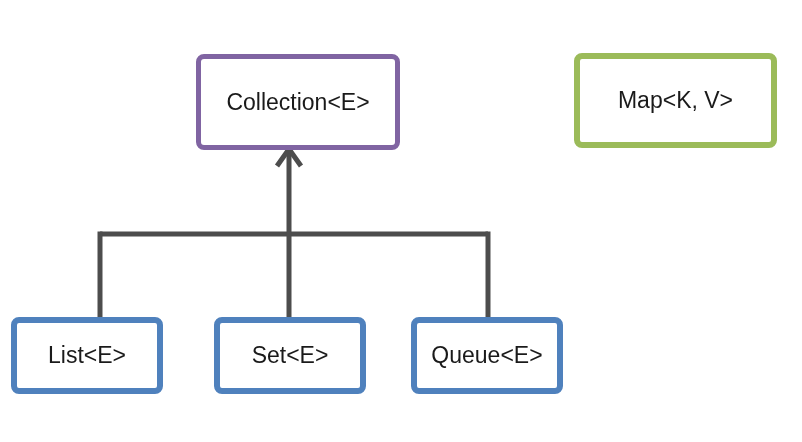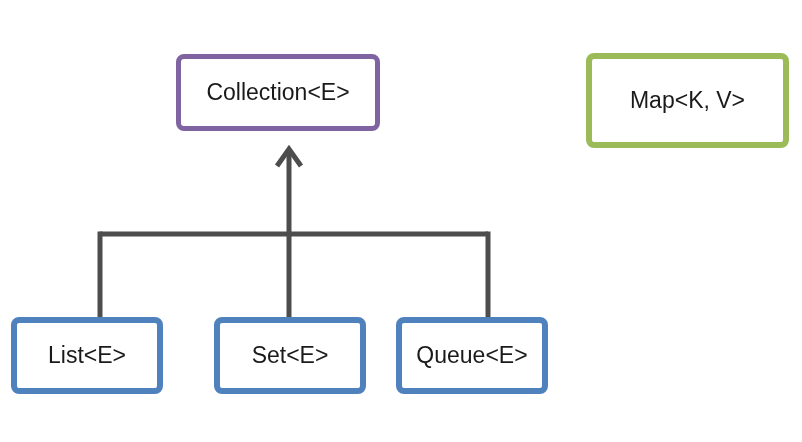--- a/index.html
+++ b/index.html
@@ -31,50 +31,49 @@
     align-items: center;
     justify-content: center;
     border-radius: 8px;
     color: #1a1a1a;
     font-size: 23px;
     letter-spacing: 0px;
     white-space: nowrap;
     z-index: 2;
   }
   .node-collection {
-    left: 176px;
+    left: 196px;
     top: 54px;
     width: 204px;
-    height: 77px;
+    height: 96px;
     border: 5px solid #8064A2;
   }
   .node-map {
     left: 574px;
     top: 53px;
     width: 203px;
     height: 95px;
     border: 6px solid #9BBB59;
-    margin-left: 12px;
   }
   .node-list {
     left: 11px;
     top: 317px;
     width: 152px;
     height: 77px;
     border: 6px solid #4F81BD;
   }
   .node-set {
     left: 214px;
     top: 317px;
     width: 152px;
     height: 77px;
     border: 6px solid #4F81BD;
   }
   .node-queue {
-    left: 396px;
+    left: 411px;
     top: 317px;
     width: 152px;
     height: 77px;
     border: 6px solid #4F81BD;
   }
 </style>
 </head>
 <body>
 
 <div class="canvas">

